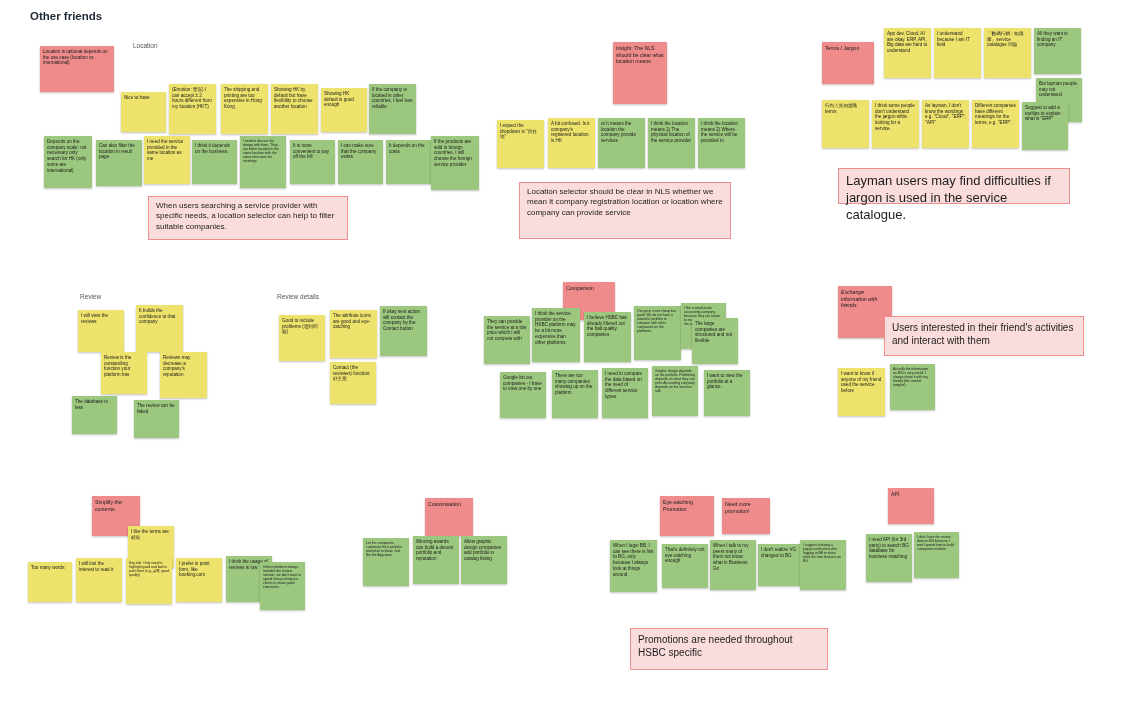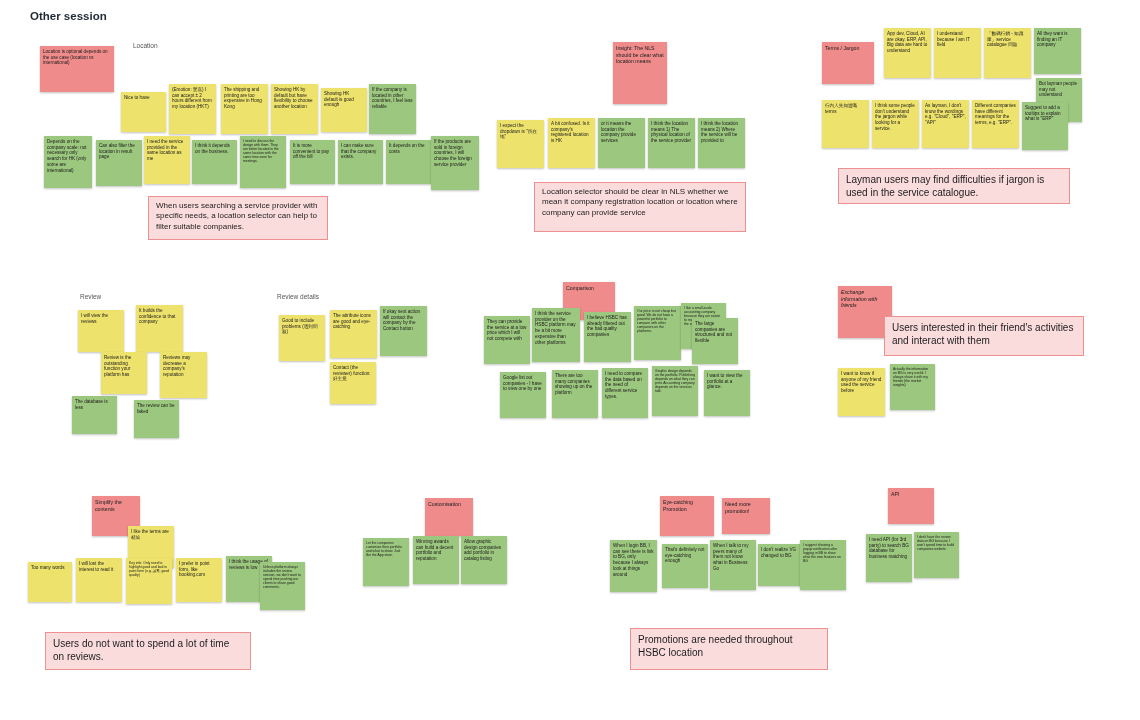--- a/index.html
+++ b/index.html
@@ -23,56 +23,56 @@
   .tiny   { font-size:3.4px; line-height:1.2; }
   .cat    { font-size:5.2px; }
   .italic { font-style:italic; }
   .callout {
     position:absolute; box-sizing:border-box;
     background: var(--pink, #FBDCDC);
     border: 1px solid var(--pink-border, #EE9090);
     color:#1c1c1c; padding:4px 7px; line-height:1.3;
   }
   .fs8  { font-size:8px; }
-  .fs9  { font-size:10px; }
+  .fs9  { font-size:13px; }
   .fs10 { font-size:10px; }
 </style>
 </head>
 <body>
 
 <div id="canvas">
 
-  <div class="heading" style="left:30px;top:10px">Other session</div>
+  <div class="heading" style="left:30px;top:10px">Other friends</div>
 
   <div class="note red" style="left:40px;top:46px;width:74px;height:46px">Location is optional depends on the use case (location vs international)</div>
   <div class="clabel" style="left:133px;top:42px">Location</div>
   <div class="note yellow" style="left:121px;top:92px;width:45px;height:40px">Nice to have</div>
   <div class="note yellow" style="left:169px;top:84px;width:47px;height:50px">(Emotion: 驚喜) I can accept ± 2 hours different from my location (HKT)</div>
   <div class="note yellow" style="left:221px;top:84px;width:47px;height:50px">The shipping and printing are too expensive in Hong Kong</div>
   <div class="note yellow" style="left:271px;top:84px;width:47px;height:50px">Showing HK by default but have flexibility to choose another location</div>
   <div class="note yellow" style="left:321px;top:88px;width:46px;height:44px">Showing HK default is good enough</div>
   <div class="note green" style="left:369px;top:84px;width:47px;height:50px">If the company is located in other countries, I feel less reliable</div>
   <div class="note green" style="left:44px;top:136px;width:48px;height:52px">Depends on the company scale: not necessary only search for HK (only some are international)</div>
   <div class="note green" style="left:96px;top:140px;width:46px;height:46px">Can also filter the location in result page</div>
   <div class="note yellow" style="left:144px;top:136px;width:46px;height:48px">I need the service provided in the same location as me</div>
   <div class="note green" style="left:192px;top:140px;width:45px;height:44px">I think it depends on the business.</div>
   <div class="note green tiny" style="left:240px;top:136px;width:46px;height:52px">I need to discuss the design with them. They are better located in the same location with the same time zone for meetings.</div>
   <div class="note green" style="left:290px;top:140px;width:45px;height:44px">It is more convenient to pay off the bill</div>
   <div class="note green" style="left:338px;top:140px;width:45px;height:44px">I can make sure that the company exists.</div>
   <div class="note green" style="left:386px;top:140px;width:45px;height:44px">It depends on the costs</div>
   <div class="note green" style="left:431px;top:136px;width:48px;height:54px">If the products are sold in foreign countries, I will choose the foreign service provider</div>
-  <div class="callout fs8" style="left:148px;top:196px;width:180px;height:44px">When users searching a service provider with specific needs, a location selector can help to filter suitable companies.</div>
+  <div class="callout fs8" style="left:148px;top:196px;width:200px;height:44px">When users searching a service provider with specific needs, a location selector can help to filter suitable companies.</div>
 
   <div class="note red cat" style="left:613px;top:42px;width:54px;height:62px">Insight: The NLS should be clear what location means</div>
   <div class="note yellow" style="left:497px;top:120px;width:47px;height:48px">I expect the dropdown is "所在地"</div>
   <div class="note yellow" style="left:548px;top:118px;width:47px;height:50px">A bit confused. Is it company's registered location is HK</div>
   <div class="note green" style="left:598px;top:118px;width:47px;height:50px">or it means the location the company provide services</div>
   <div class="note green" style="left:648px;top:118px;width:47px;height:50px">I think the location means 1) The physical location of the service provider</div>
   <div class="note green" style="left:698px;top:118px;width:47px;height:50px">I think the location means 2) Where the service will be provided to</div>
-  <div class="callout fs8" style="left:534px;top:182px;width:212px;height:50px">Location selector should be clear in NLS whether we mean it company registration location or location where company can provide service</div>
+  <div class="callout fs8" style="left:519px;top:182px;width:212px;height:57px">Location selector should be clear in NLS whether we mean it company registration location or location where company can provide service</div>
 
   <div class="note red cat" style="left:822px;top:42px;width:52px;height:42px">Terms / Jargon</div>
   <div class="note yellow" style="left:884px;top:28px;width:47px;height:50px">App dev, Cloud, AI are okay. ERP, API, Big data are hard to understand</div>
   <div class="note yellow" style="left:934px;top:28px;width:47px;height:50px">I understand because I am IT field</div>
   <div class="note yellow" style="left:984px;top:28px;width:47px;height:50px">「數碼行銷 - 知識庫」service catalogue 問題</div>
   <div class="note green" style="left:1034px;top:28px;width:47px;height:46px">All they want is finding an IT company</div>
   <div class="note green" style="left:1036px;top:78px;width:46px;height:44px">But layman people may not understand</div>
   <div class="note yellow" style="left:822px;top:100px;width:47px;height:48px">行內人先知道嘅 terms</div>
   <div class="note yellow" style="left:872px;top:100px;width:47px;height:48px">I think some people don't understand the jargon while looking for a service.</div>
   <div class="note yellow" style="left:922px;top:100px;width:47px;height:48px">As layman, I don't know the wordings e.g. "Cloud", "ERP", "API"</div>
@@ -113,33 +113,32 @@
   <div class="note green tiny" style="left:890px;top:364px;width:45px;height:46px">Actually the information on BG is very useful. I always share it with my friends (the market insights)</div>
 
   <div class="note red cat" style="left:92px;top:496px;width:48px;height:40px">Simplify the contents</div>
   <div class="note yellow" style="left:128px;top:526px;width:46px;height:42px">I like the terms are 精簡</div>
   <div class="note yellow" style="left:28px;top:562px;width:44px;height:40px">Too many words</div>
   <div class="note yellow" style="left:76px;top:558px;width:46px;height:44px">I will lost the interest to read it</div>
   <div class="note yellow tiny" style="left:126px;top:558px;width:46px;height:46px">Key info: Only need to highlight good and bad in point form (e.g. 誠實, good quality)</div>
   <div class="note yellow" style="left:176px;top:558px;width:46px;height:44px">I prefer in point form, like booking.com</div>
   <div class="note green" style="left:226px;top:556px;width:46px;height:46px">I think the usage of reviews is low</div>
   <div class="note green tiny" style="left:260px;top:562px;width:45px;height:48px">Unless platform always includes the review session, we don't want to spend time pushing our clients to share good comments.</div>
-  <div class="callout fs10" style="left:45px;top:632px;width:206px;height:38px">Users do not want to spend a lot of time on reviews.</div>
 
   <div class="note red cat" style="left:425px;top:498px;width:48px;height:38px">Customisation</div>
   <div class="note green tiny" style="left:363px;top:538px;width:46px;height:48px">Let the companies customize their portfolio and what to show. Just like the App store.</div>
   <div class="note green" style="left:413px;top:536px;width:46px;height:48px">Winning awards can build a decent portfolio and reputation</div>
   <div class="note green" style="left:461px;top:536px;width:46px;height:48px">Allow graphic design companies add portfolio in catalog listing</div>
 
   <div class="note red cat" style="left:660px;top:496px;width:54px;height:40px">Eye-catching Promotion</div>
   <div class="note red cat" style="left:722px;top:498px;width:48px;height:36px">Need more promotion!</div>
   <div class="note green" style="left:610px;top:540px;width:47px;height:52px">When I login BB, I can see there is link to BG, only because I always look at things around</div>
   <div class="note green" style="left:662px;top:544px;width:46px;height:44px">That's definitely not eye-catching enough</div>
   <div class="note green" style="left:710px;top:540px;width:46px;height:50px">When I talk to my peers many of them not know what in Business Go</div>
   <div class="note green" style="left:758px;top:544px;width:45px;height:42px">I don't realize VG changed to BG</div>
   <div class="note green tiny" style="left:800px;top:540px;width:46px;height:50px">I suggest showing a popup notification after logging in BB to show what the new features on BG</div>
-  <div class="callout fs10" style="left:630px;top:628px;width:198px;height:42px">Promotions are needed throughout HSBC location</div>
+  <div class="callout fs10" style="left:630px;top:628px;width:198px;height:42px">Promotions are needed throughout HSBC specific</div>
 
   <div class="note red cat" style="left:888px;top:488px;width:46px;height:36px">API</div>
   <div class="note green" style="left:866px;top:534px;width:46px;height:48px">I need API (for 3rd party) to search BG database for business matching</div>
   <div class="note green tiny" style="left:914px;top:532px;width:45px;height:46px">I don't have the review data on BG because I won't spend time to build companies website</div>
 
 </div>
 
 </body></html>

